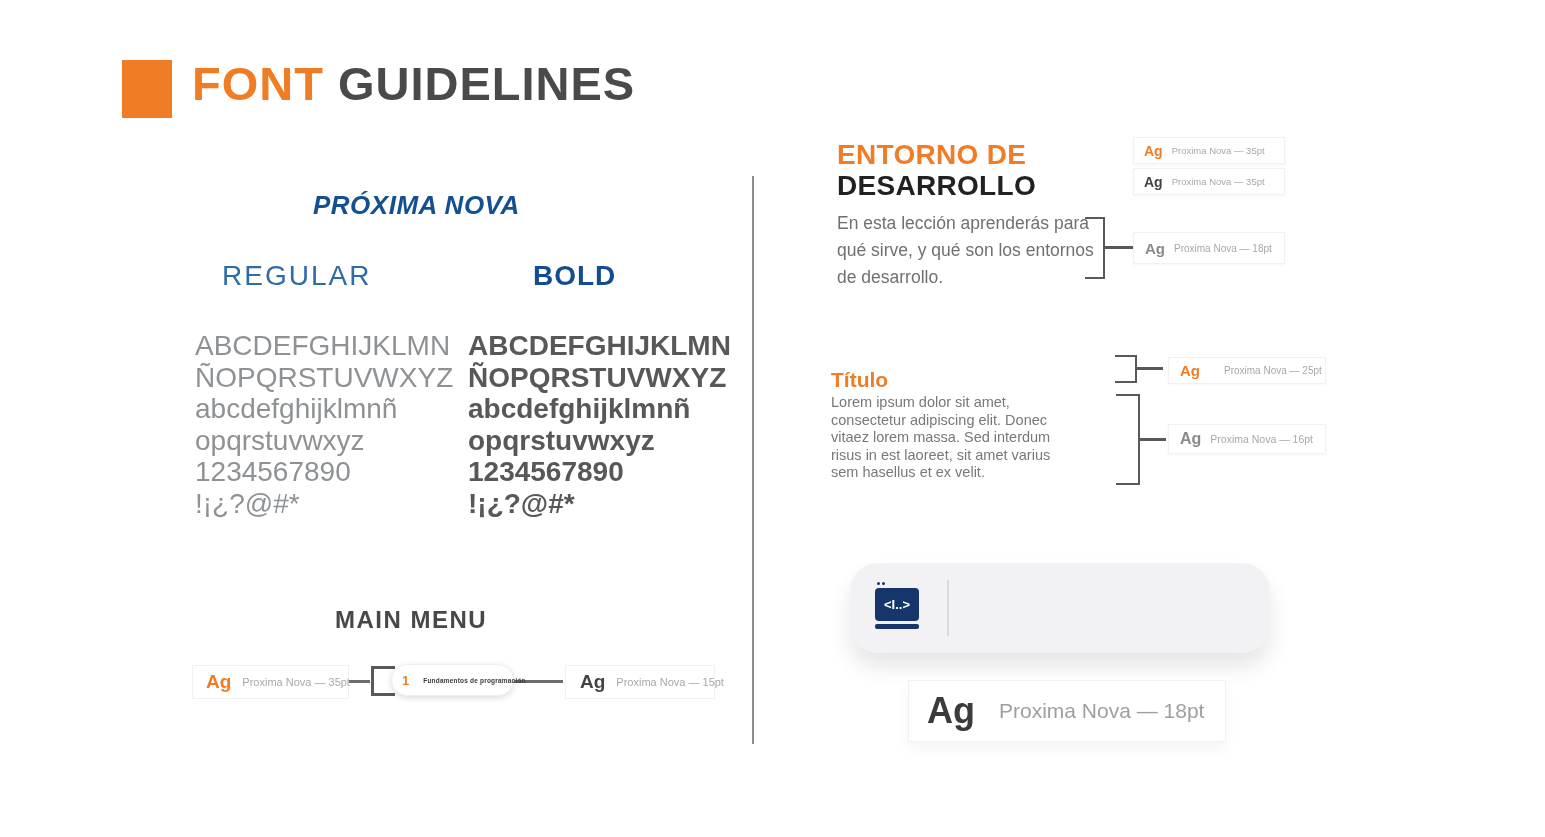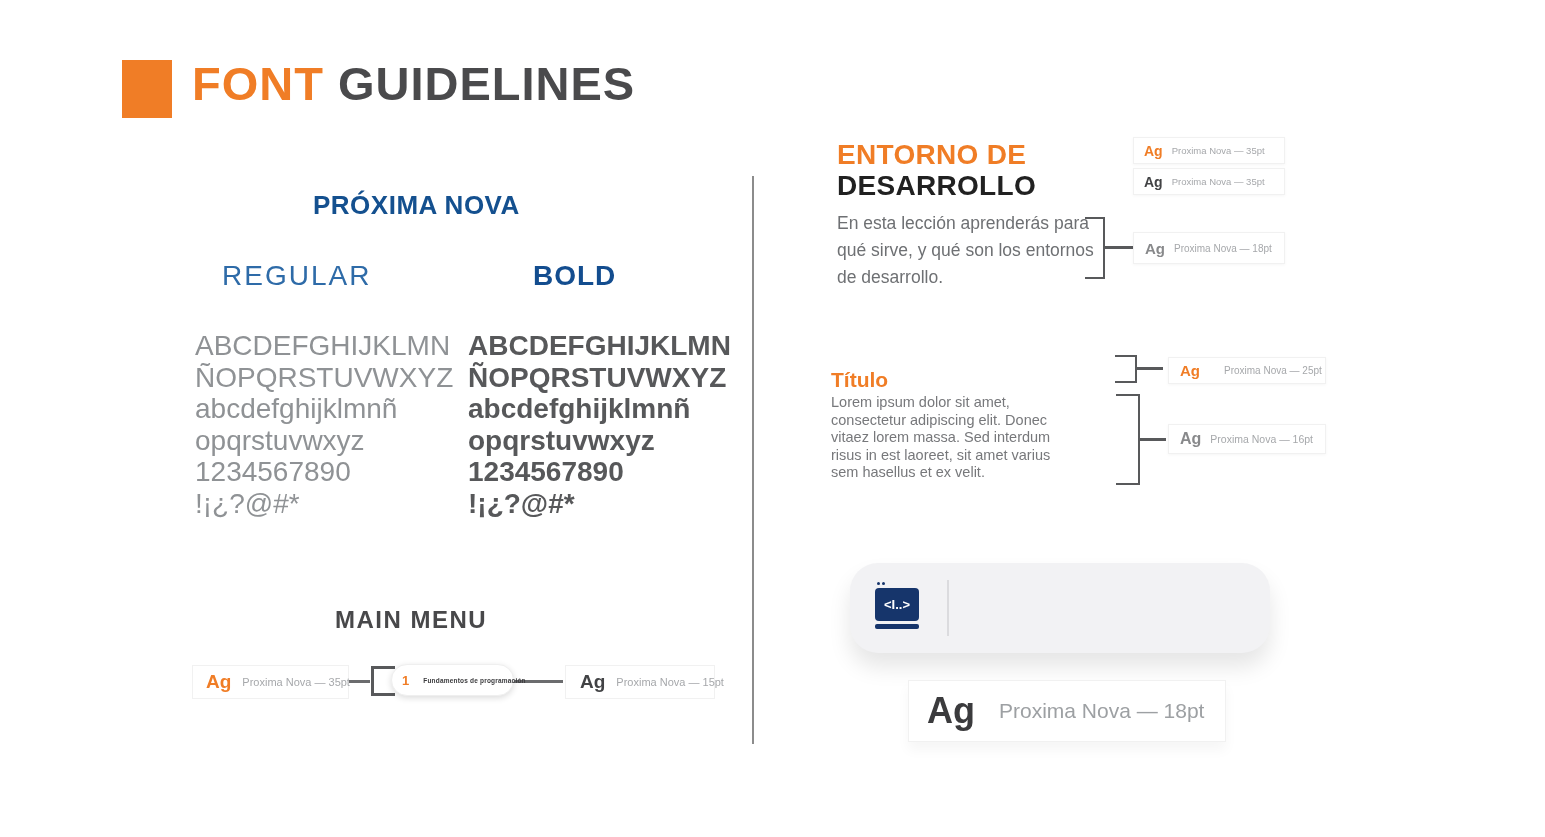--- a/index.html
+++ b/index.html
@@ -9,21 +9,21 @@
     --orange:#F07D26;--dark:#4A4A4C;--line:#58595B;--navy:#16356B;--navytxt:#1C3E75;
   }
   .abs{position:absolute;}
 
   
   .brand-square{left:122px;top:60px;width:50px;height:58px;background:var(--orange);}
   .page-title{left:192px;top:56px;font-size:47px;font-weight:800;letter-spacing:1px;color:var(--dark);white-space:nowrap;}
   .page-title .accent{color:var(--orange);margin-right:14px;}
 
   
-  .font-name{left:313px;top:190px;font-size:26px;font-weight:800;color:#14508F;letter-spacing:0.5px;}
+  .font-name{left:313px;top:190px;font-size:26px;font-weight:800;color:#14508F;letter-spacing:0.5px;font-style:italic;}
   .weight-regular{left:222px;top:260px;font-size:28px;font-weight:400;color:#2E6BA8;letter-spacing:2px;}
   .weight-bold{left:533px;top:260px;font-size:28px;font-weight:700;color:#134D8F;letter-spacing:1px;}
   .specimen{font-size:28px;line-height:31.5px;white-space:nowrap;}
   .specimen.regular{left:195px;top:330px;color:#8F9295;font-weight:400;}
   .specimen.bold{left:468px;top:330px;color:#57585A;font-weight:700;}
   .main-menu-heading{left:335px;top:606px;font-size:24px;font-weight:800;color:#48484A;letter-spacing:1.5px;}
 
   
   .spec-card{background:#fff;border:1px solid #F1F1F1;display:flex;align-items:center;box-sizing:border-box;text-align:center;}
   .ag{font-weight:800;}

